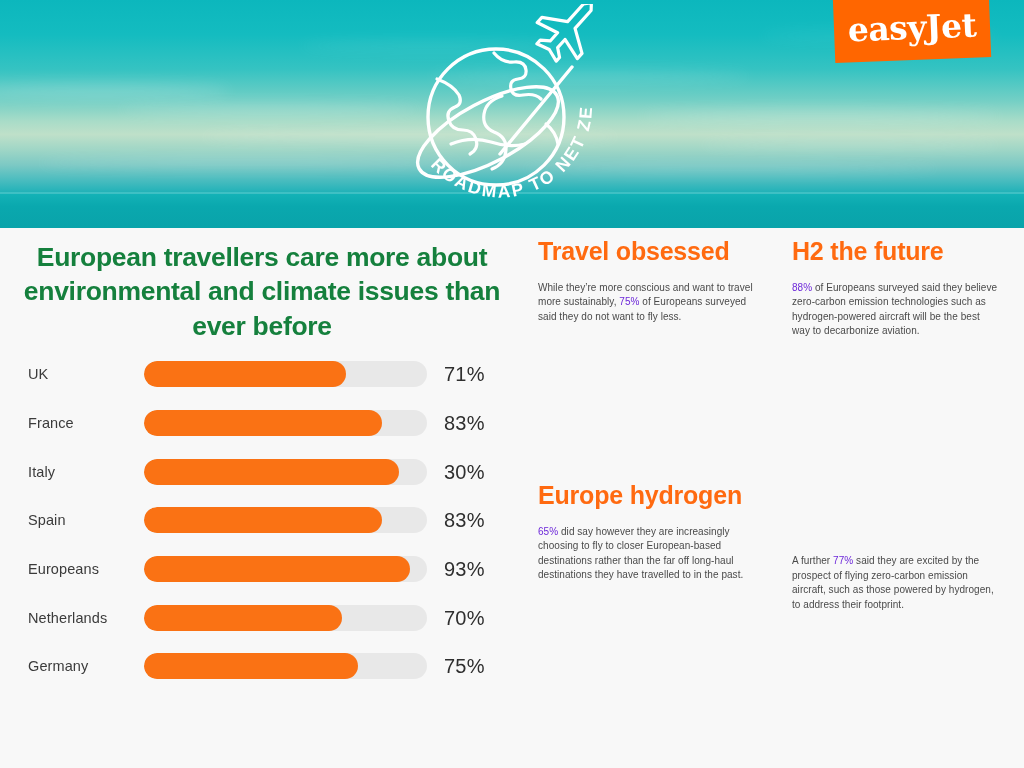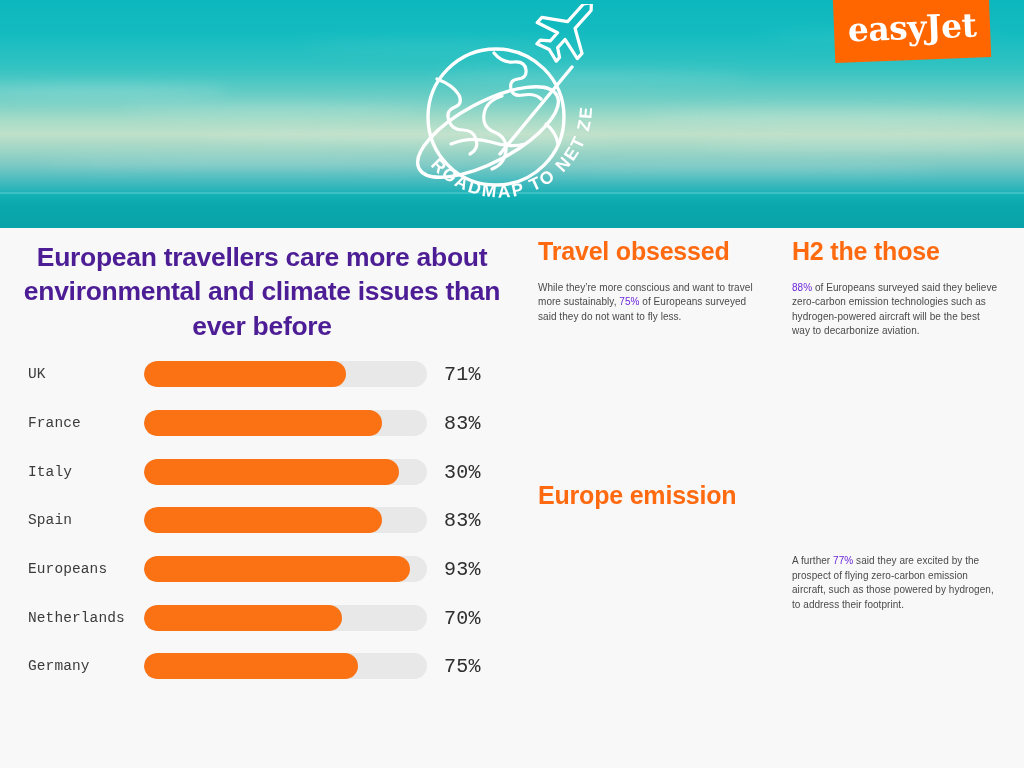--- a/index.html
+++ b/index.html
@@ -115,33 +115,32 @@
   
   .col-left {
     position: absolute;
     left: 0; top: 0;
     width: 512px; height: 540px;
   }
   .headline {
     position: absolute;
     left: 22px; top: 12px;
     width: 480px;
-    color: #4c1d95;
+    color: #15803d;
     font-size: 26.5px;
     font-weight: 800;
     line-height: 1.30;
     text-align: center;
     letter-spacing: -0.3px;
   }
 
   .bars {
     position: absolute;
     left: 0; top: 122px;
     width: 512px;
-    font-family: Liberation Mono, monospace;
   }
   .bar-row {
     position: relative;
     height: 48.7px;
   }
   .bar-label {
     position: absolute;
     left: 28px;
     top: 50%;
     transform: translateY(-50%);
@@ -327,29 +326,32 @@
     <div class="col-mid">
 
       <div class="blk-travel">
         <div class="sec-title">Travel obsessed</div>
         <div class="sec-body">
           <span>While they’re more conscious and want to travel more sustainably, </span><span class="hl">75%</span><span> of Europeans surveyed said they do not want to fly less.</span>
         </div>
       </div>
 
       <div class="blk-europe">
-        <div class="sec-title">Europe emission</div>
+        <div class="sec-title">Europe hydrogen</div>
+        <div class="sec-body">
+          <span class="hl">65%</span><span> did say however they are increasingly choosing to fly to closer European-based destinations rather than the far off long-haul destinations they have travelled to in the past.</span>
+        </div>
       </div>
 
     </div>
 
     <div class="col-right">
 
       <div class="blk-h2">
-        <div class="sec-title">H2 the those</div>
+        <div class="sec-title">H2 the future</div>
         <div class="sec-body">
           <span class="hl">88%</span><span> of Europeans surveyed said they believe zero-carbon emission technologies such as hydrogen-powered aircraft will be the best way to decarbonize aviation.</span>
         </div>
       </div>
 
       <div class="blk-further">
         <div class="sec-body">
           <span>A further </span><span class="hl">77%</span><span> said they are excited by the prospect of flying zero-carbon emission aircraft, such as those powered by hydrogen, to address their footprint.</span>
         </div>
       </div>

